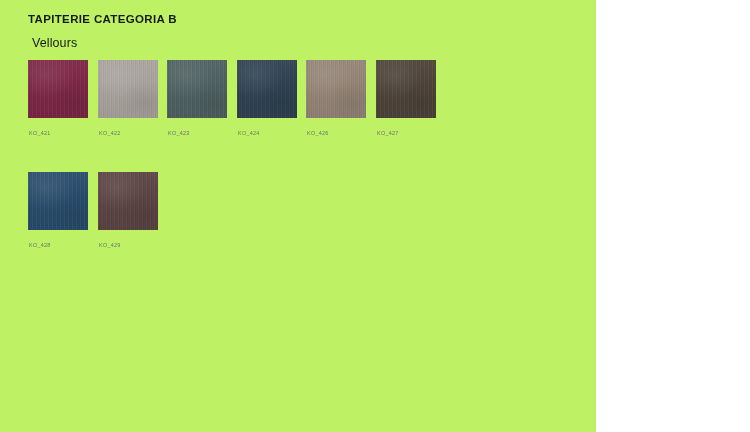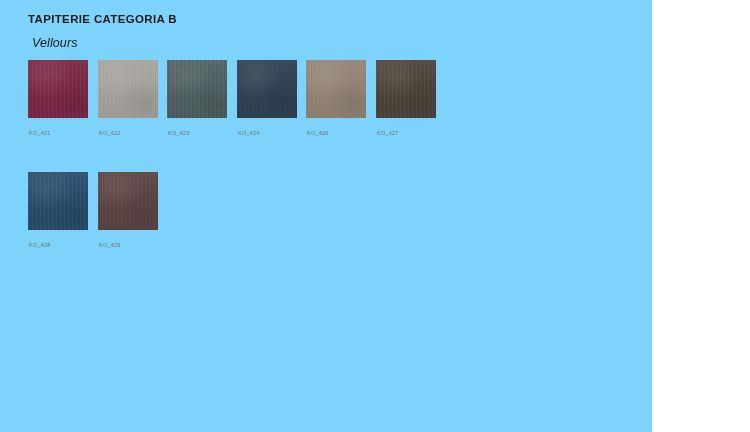--- a/index.html
+++ b/index.html
@@ -13,42 +13,41 @@
     position: relative;
     overflow: hidden;
     font-family: "Liberation Sans", sans-serif;
     color: #231f20;
     -webkit-font-smoothing: antialiased;
   }
 
   .page {
     position: absolute;
     left: 0; top: 0;
-    width: 652px;
+    width: 596px;
     height: 432px;
-    background: #7dd3fc;
+    background: #bef264;
   }
 
   .page-title {
     position: absolute;
     left: 28px;
     top: 13px;
     font-size: 11.5px;
     font-weight: bold;
     letter-spacing: 0.35px;
     color: #1a1a1a;
     white-space: nowrap;
   }
 
   .section-subtitle {
     position: absolute;
     left: 32px;
     top: 36px;
     font-size: 12.5px;
-    font-style: italic;
     font-weight: normal;
     letter-spacing: 0.1px;
     color: #1a1a1a;
     white-space: nowrap;
   }
 
   .swatch-grid {
     position: absolute;
     left: 28px;
     top: 60px;

